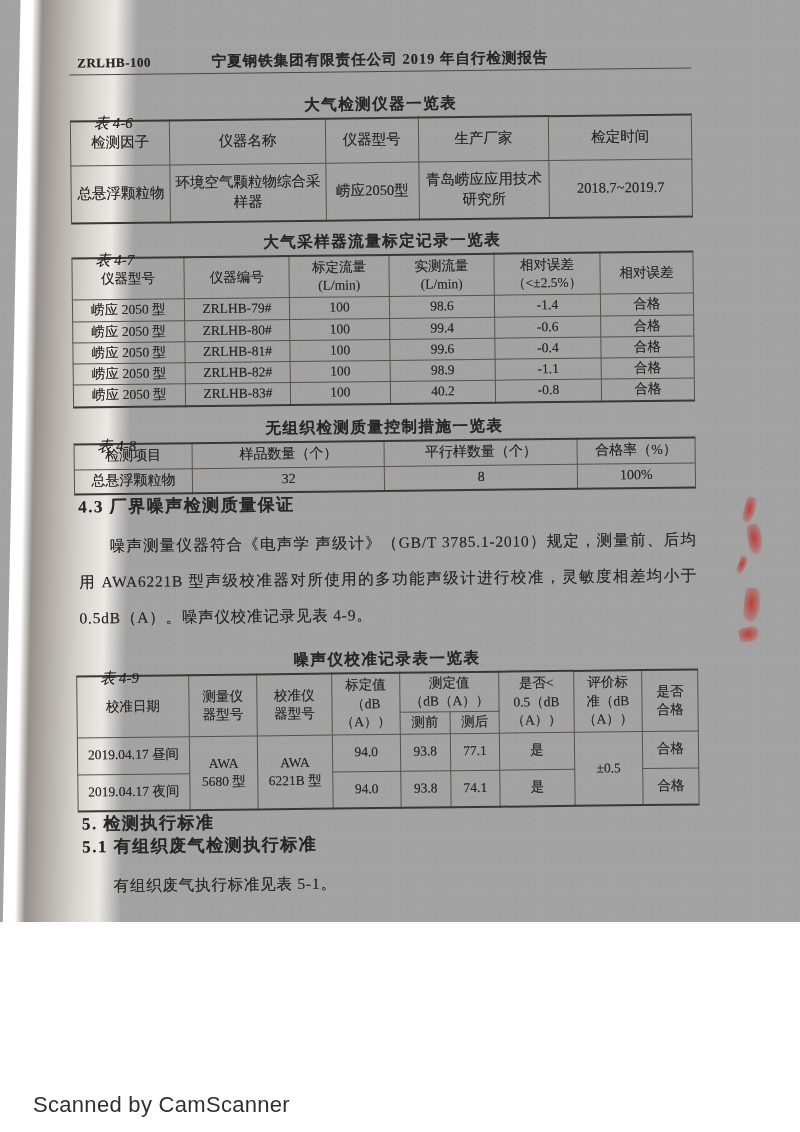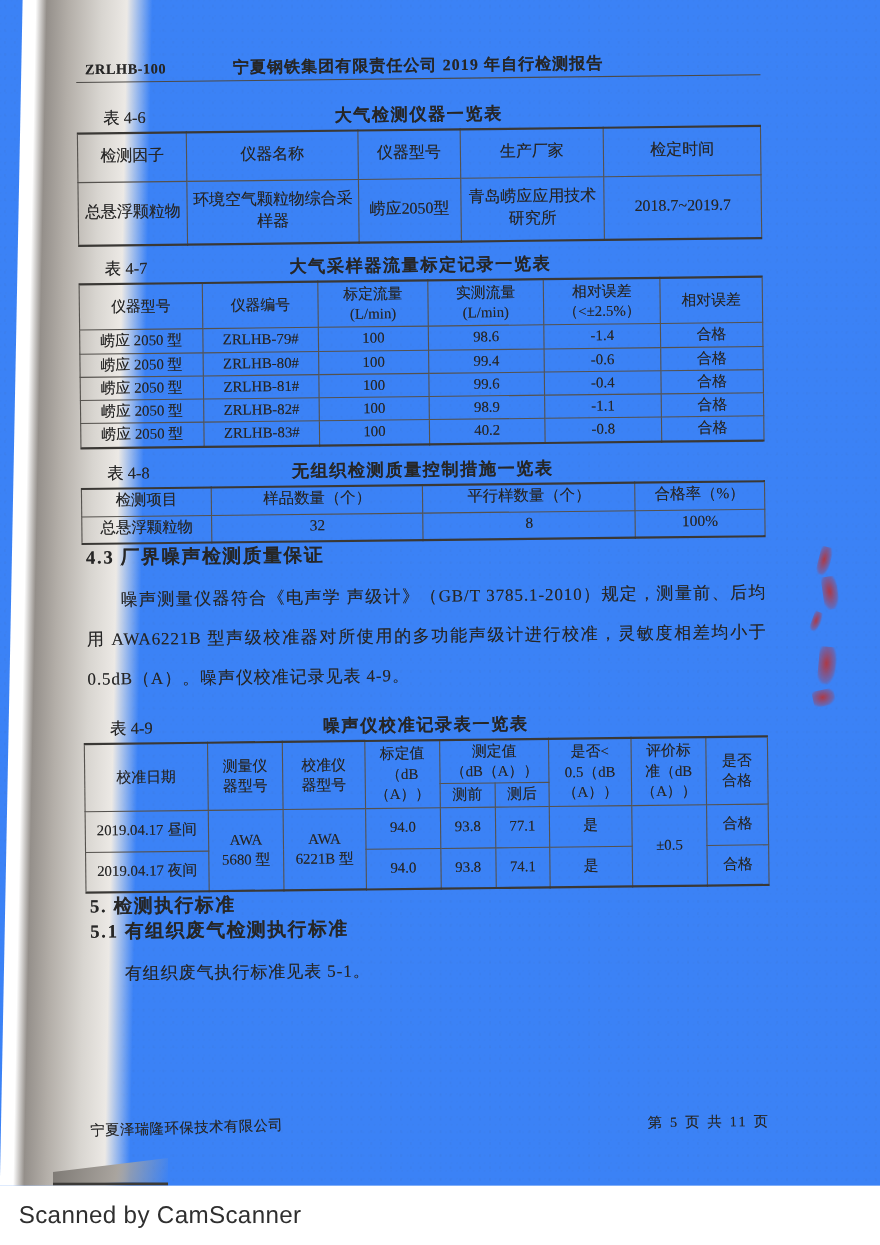--- a/index.html
+++ b/index.html
@@ -5,22 +5,22 @@
   * { box-sizing: border-box; }
   html,body { margin:0; padding:0; }
   body {
     width:800px; height:1132px; position:relative; overflow:hidden;
     background:#ffffff;
     font-family:"Liberation Serif","DejaVu Serif",serif;
     color:#262626;
   }
   
   .scan {
-    position:absolute; left:0; top:0; width:800px; height:1078px;
-    background:#3b82f6; overflow:hidden;
+    position:absolute; left:0; top:0; width:800px; height:922px;
+    background:#a3a3a3; overflow:hidden;
   }
   .scan::before { 
     content:""; position:absolute; inset:0;
     background-image:
       radial-gradient(rgba(60,55,50,0.035) 1px, transparent 1px),
       radial-gradient(rgba(60,55,50,0.02) 1px, transparent 1px);
     background-size:9px 11px, 5px 7px;
     background-position:0 0, 3px 4px;
     pointer-events:none;
   }
@@ -56,21 +56,21 @@
     transform:rotate(-0.65deg); transform-origin:50% 45%;
     text-shadow:0 0 0.5px rgba(45,42,40,0.55);
   }
   .doc-header {
     position:relative; margin-top:50px; height:22px;
     border-bottom:1.5px solid #4c4a47; padding-bottom:6px;
   }
   .doc-code { position:absolute; left:8px; top:2px; font-size:13px; font-weight:bold; letter-spacing:0.5px; }
   .doc-title { text-align:center; font-size:14.5px; font-weight:bold; letter-spacing:1px; }
   .table-caption { position:relative; text-align:center; margin-bottom:2px; }
-  .cap-label { position:absolute; left:24px; top:1px; font-size:15px; }
+  .cap-label { position:absolute; left:24px; top:17px; font-size:15px;font-style:italic; }
   .cap-title { font-size:15.5px; font-weight:bold; letter-spacing:1.5px; }
   .cap46 { margin-top:22px; }
   .cap47 { margin-top:10px; }
   .cap48 { margin-top:12px; }
   .cap49 { margin-top:16px; }
   table {
     width:100%; border-collapse:collapse; table-layout:fixed;
     border-top:2.5px solid #3a3835; border-bottom:2.5px solid #3a3835;
   }
   th, td {
@@ -98,21 +98,21 @@
   }
   .footer {
     position:absolute; left:2px; top:1014px; width:620px;
     display:flex; justify-content:space-between; font-size:13px;
   }
   .footer-company { transform:rotate(-1deg); letter-spacing:0.5px; }
   .footer-page { letter-spacing:2px; margin-right:2px; }
   
   .camscanner {
     position:absolute; left:0; top:1078px; width:800px; height:54px;
-    background:#ffffff; display:flex; align-items:center; padding-left:17px;
+    background:#ffffff; display:flex; align-items:center; padding-left:33px;
     font-family:"Liberation Sans","DejaVu Sans",sans-serif;
     font-size:22px; color:#2f2f2f; letter-spacing:0.3px;
   }
 </style>
 </head>
 <body>
 
 <div class="scan">
   <div class="edge-shadow"></div>
 

